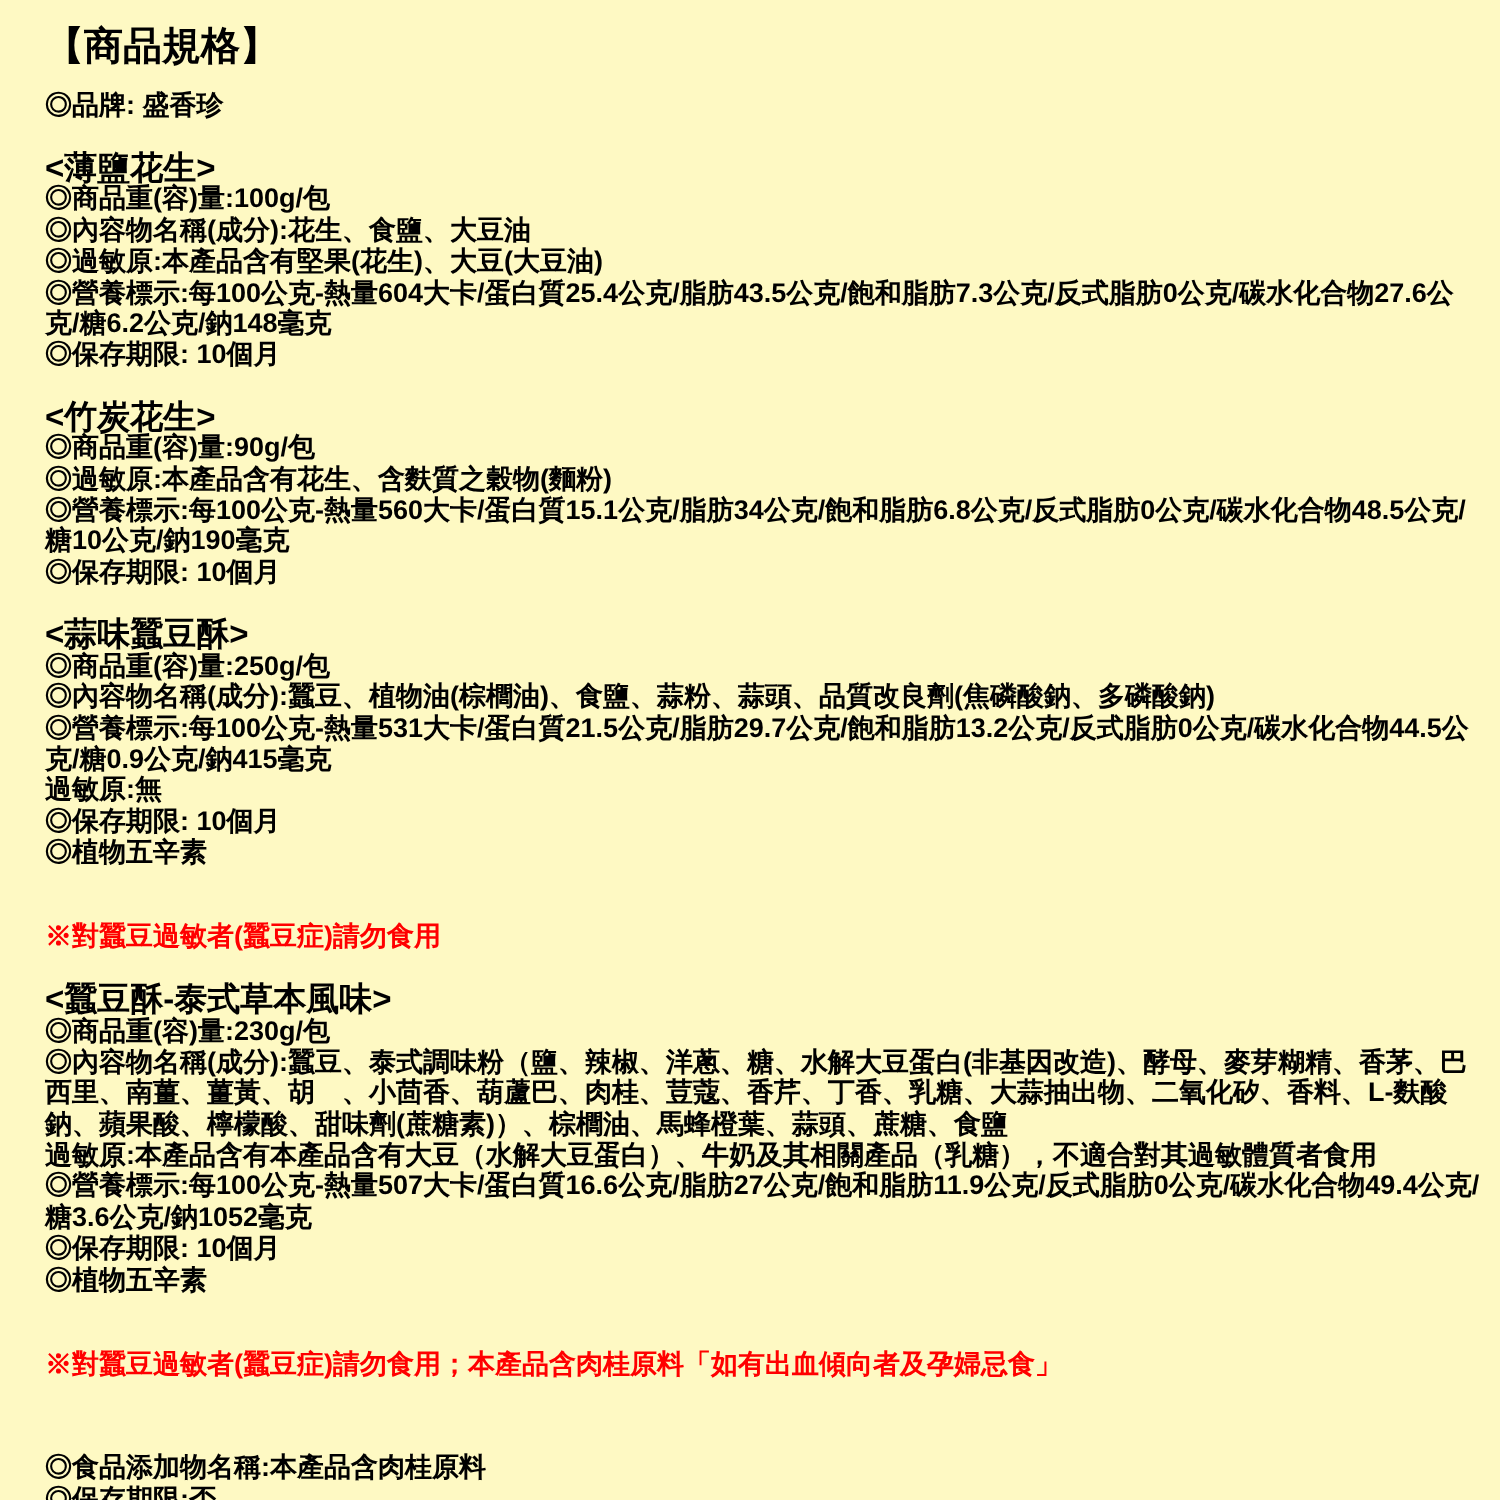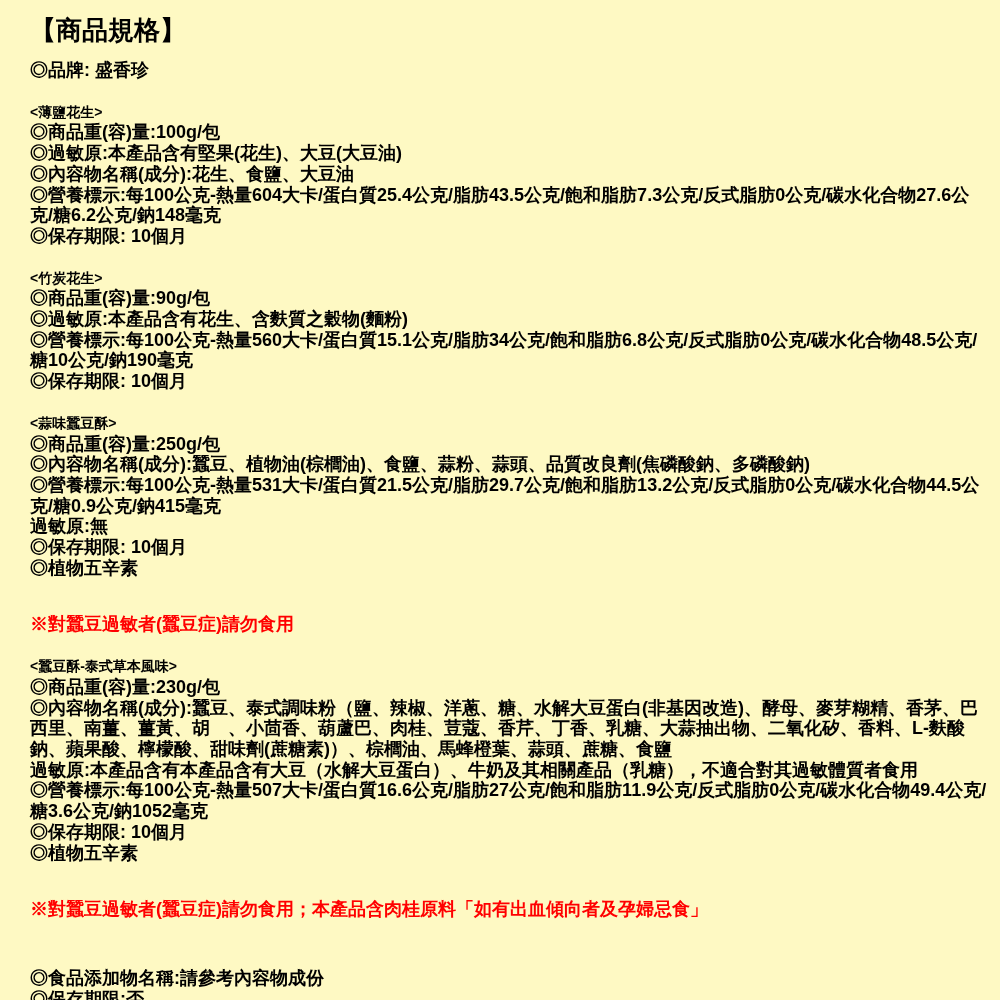--- a/index.html
+++ b/index.html
@@ -27,43 +27,43 @@
     font-size: 18px;
     line-height: 20.7px;
     word-break: break-all;
     overflow-wrap: anywhere;
     white-space: pre-wrap;
   }
   .section {
     margin-top: 21px;
   }
   .section-title {
-    font-size: 14px;
+    font-size: 22px;
     line-height: 20.7px;
   }
   .red {
     color: var(--warning, #ff0000);
     margin-top: 36px;
   }
   .footer {
     margin-top: 48px;
   }
 </style>
 </head>
 <body>
 
 <div class="page">
   <h1 class="doc-title">【商品規格】</h1>
   <div class="line">◎品牌: 盛香珍</div>
   <div id="sections">
       <div class="section">
         <div class="section-title">&lt;薄鹽花生&gt;</div>
         <div class="line">◎商品重(容)量:100g/包</div>
+        <div class="line">◎內容物名稱(成分):花生、食鹽、大豆油</div>
         <div class="line">◎過敏原:本產品含有堅果(花生)、大豆(大豆油)</div>
-        <div class="line">◎內容物名稱(成分):花生、食鹽、大豆油</div>
         <div class="line">◎營養標示:每100公克-熱量604大卡/蛋白質25.4公克/脂肪43.5公克/飽和脂肪7.3公克/反式脂肪0公克/碳水化合物27.6公克/糖6.2公克/鈉148毫克</div>
         <div class="line">◎保存期限: 10個月</div>
       </div>
       <div class="section">
         <div class="section-title">&lt;竹炭花生&gt;</div>
         <div class="line">◎商品重(容)量:90g/包</div>
         <div class="line">◎過敏原:本產品含有花生、含麩質之穀物(麵粉)</div>
         <div class="line">◎營養標示:每100公克-熱量560大卡/蛋白質15.1公克/脂肪34公克/飽和脂肪6.8公克/反式脂肪0公克/碳水化合物48.5公克/糖10公克/鈉190毫克</div>
         <div class="line">◎保存期限: 10個月</div>
       </div>
@@ -82,17 +82,17 @@
         <div class="line">◎商品重(容)量:230g/包</div>
         <div class="line">◎內容物名稱(成分):蠶豆、泰式調味粉（鹽、辣椒、洋蔥、糖、水解大豆蛋白(非基因改造)、酵母、麥芽糊精、香茅、巴西里、南薑、薑黃、胡　、小茴香、葫蘆巴、肉桂、荳蔻、香芹、丁香、乳糖、大蒜抽出物、二氧化矽、香料、L-麩酸鈉、蘋果酸、檸檬酸、甜味劑(蔗糖素)）、棕櫚油、馬蜂橙葉、蒜頭、蔗糖、食鹽</div>
         <div class="line">過敏原:本產品含有本產品含有大豆（水解大豆蛋白）、牛奶及其相關產品（乳糖），不適合對其過敏體質者食用</div>
         <div class="line">◎營養標示:每100公克-熱量507大卡/蛋白質16.6公克/脂肪27公克/飽和脂肪11.9公克/反式脂肪0公克/碳水化合物49.4公克/糖3.6公克/鈉1052毫克</div>
         <div class="line">◎保存期限: 10個月</div>
         <div class="line">◎植物五辛素</div>
         <div class="line red">※對蠶豆過敏者(蠶豆症)請勿食用；本產品含肉桂原料「如有出血傾向者及孕婦忌食」</div>
       </div>
     </div>
   <div id="footer" class="footer">
-      <div class="line">◎食品添加物名稱:請參考內容物成份</div>
+      <div class="line">◎食品添加物名稱:本產品含肉桂原料</div>
       <div class="line">◎保存期限:否</div>
       <div class="line">◎以消費者收受日算起，至少距有效日期前__日以上:保存期限的1/4</div>
     </div>
 </div>
 
 </body></html>

